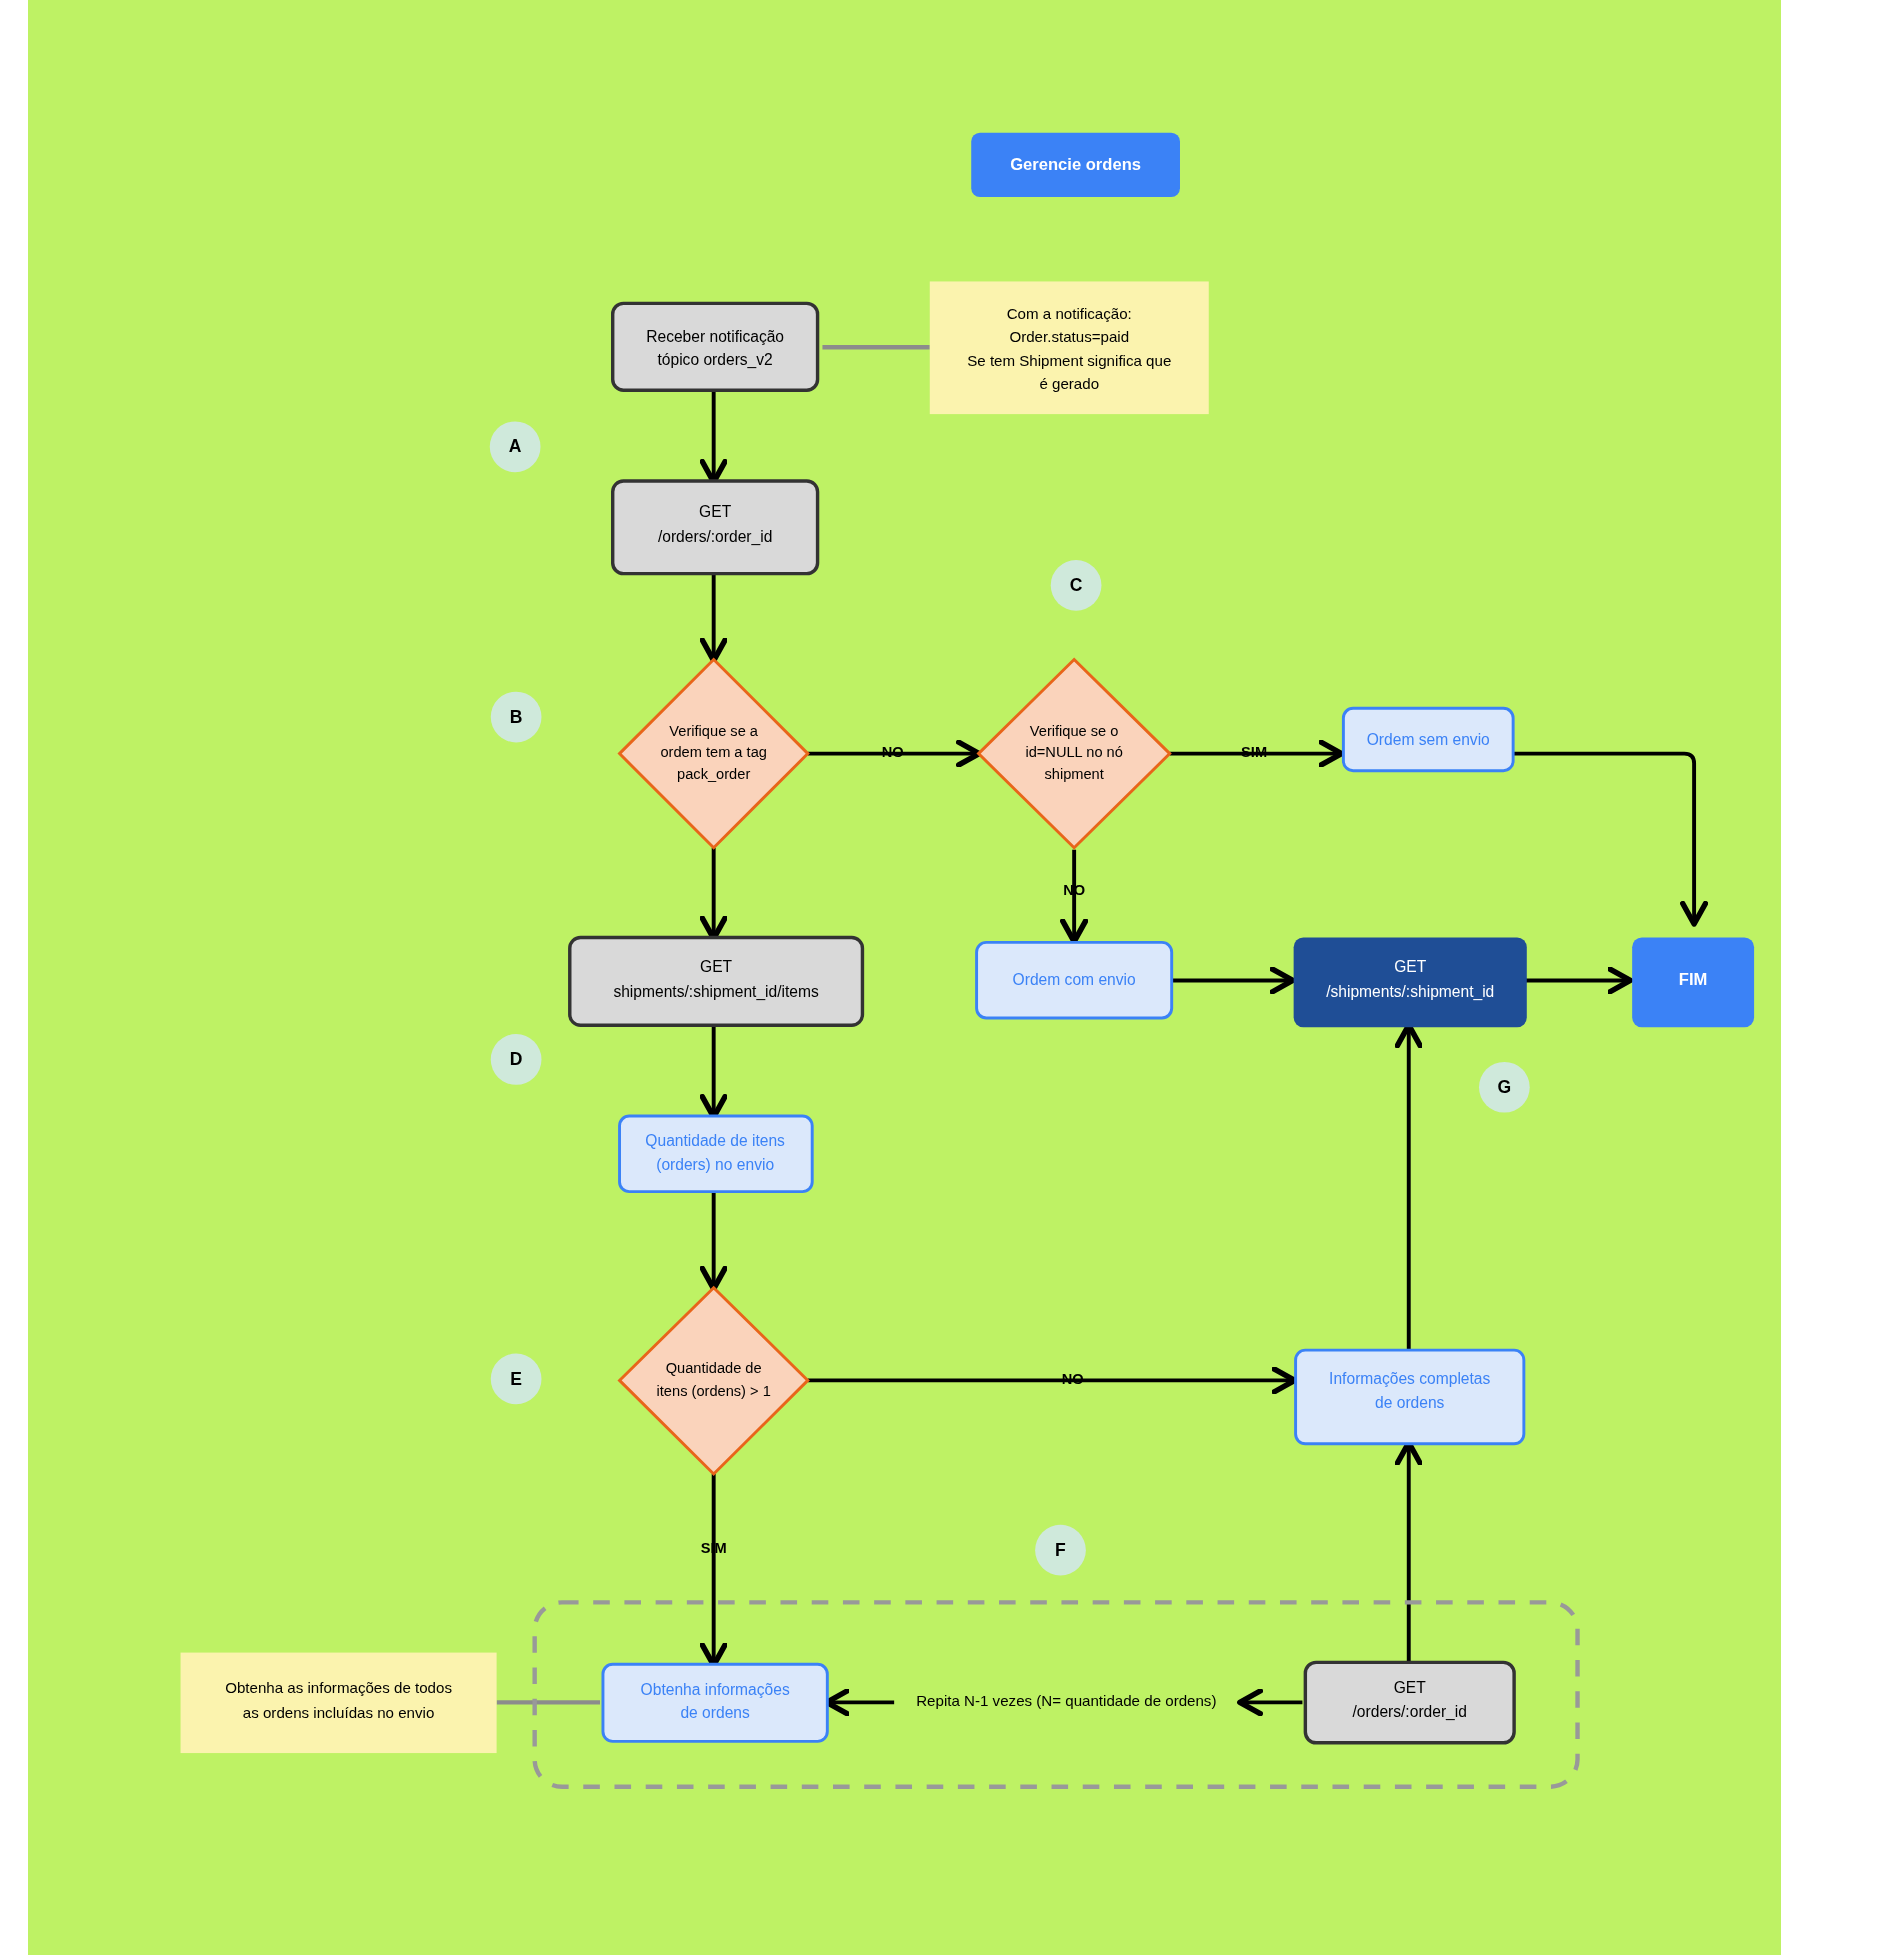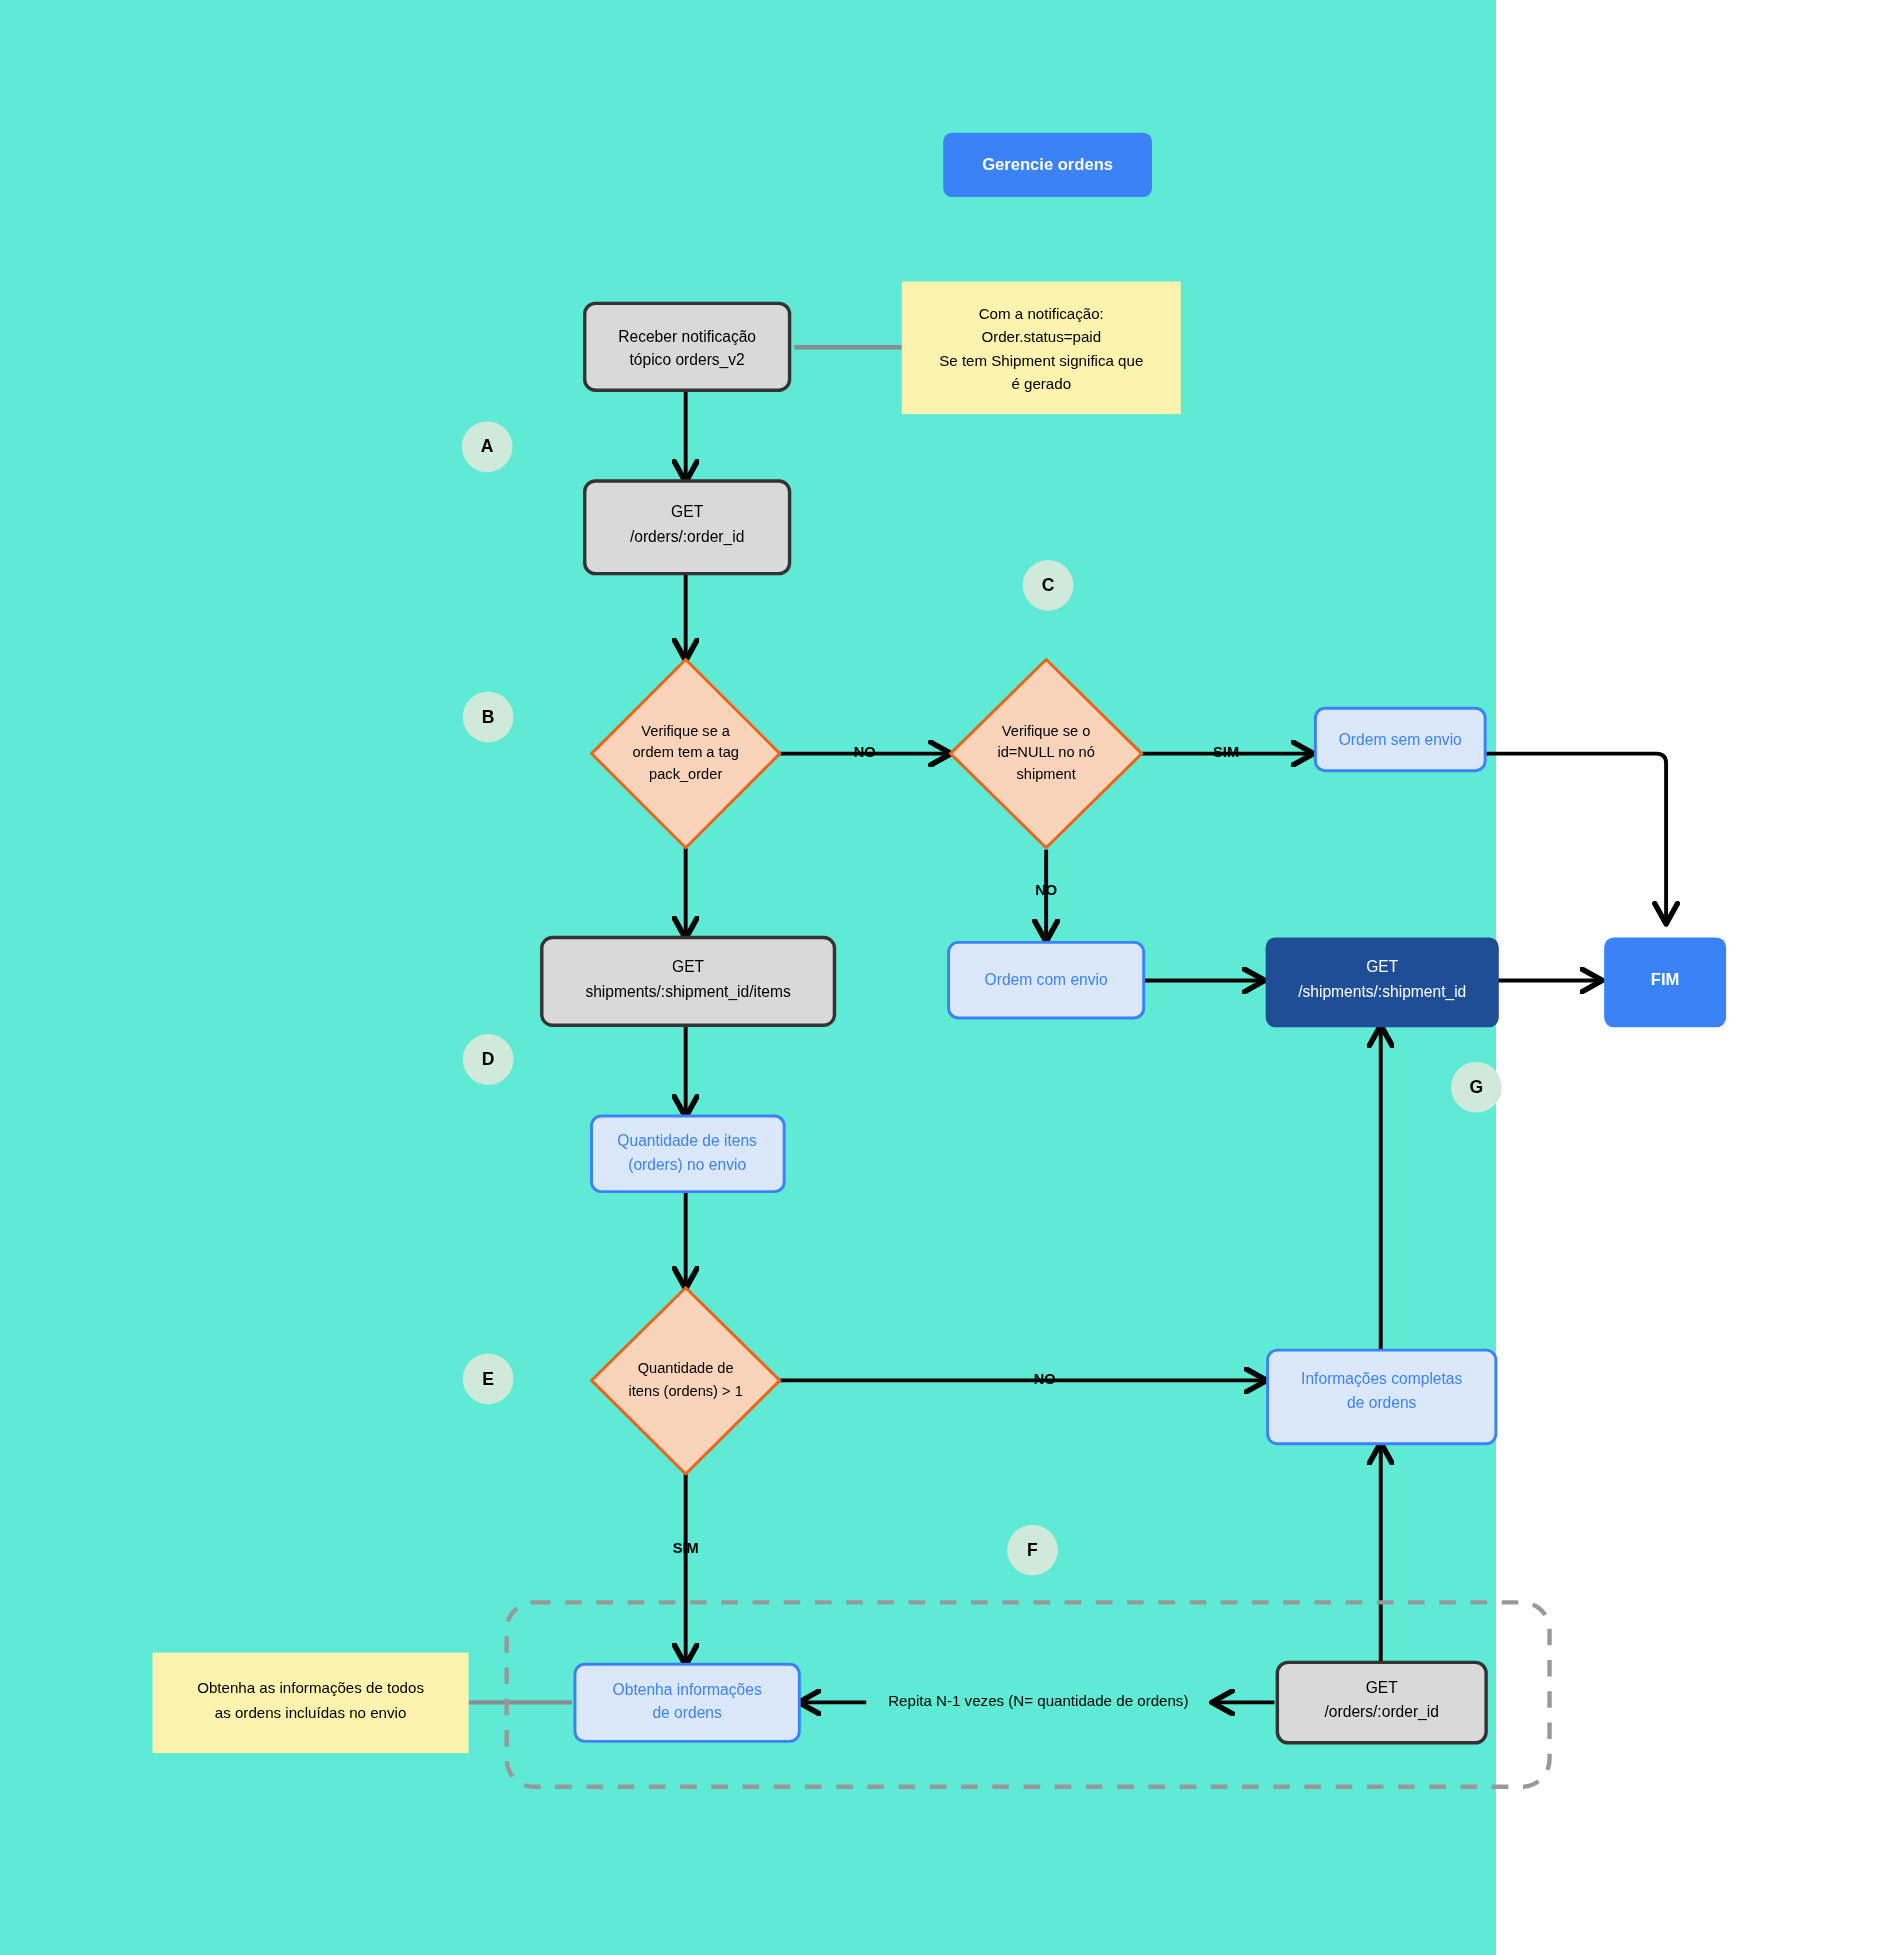--- a/index.html
+++ b/index.html
@@ -8,23 +8,24 @@
     background: #ffffff;
   }
   body {
     width: 1884px;
     height: 1955px;
     font-family: "Liberation Sans", sans-serif;
     overflow: hidden;
   }
   #canvas {
     position: relative;
-    width: 1496px;
+    width: 1753px;
     height: 1955px;
-    background: #5eead4;
+    background: #bef264;
+    margin-left: 28px;
   }
   svg.flow {
     position: absolute;
     top: 0;
     left: 0;
     width: 1884px;
     height: 1955px;
   }
   .node-text {
     font-family: "Liberation Sans", sans-serif;

